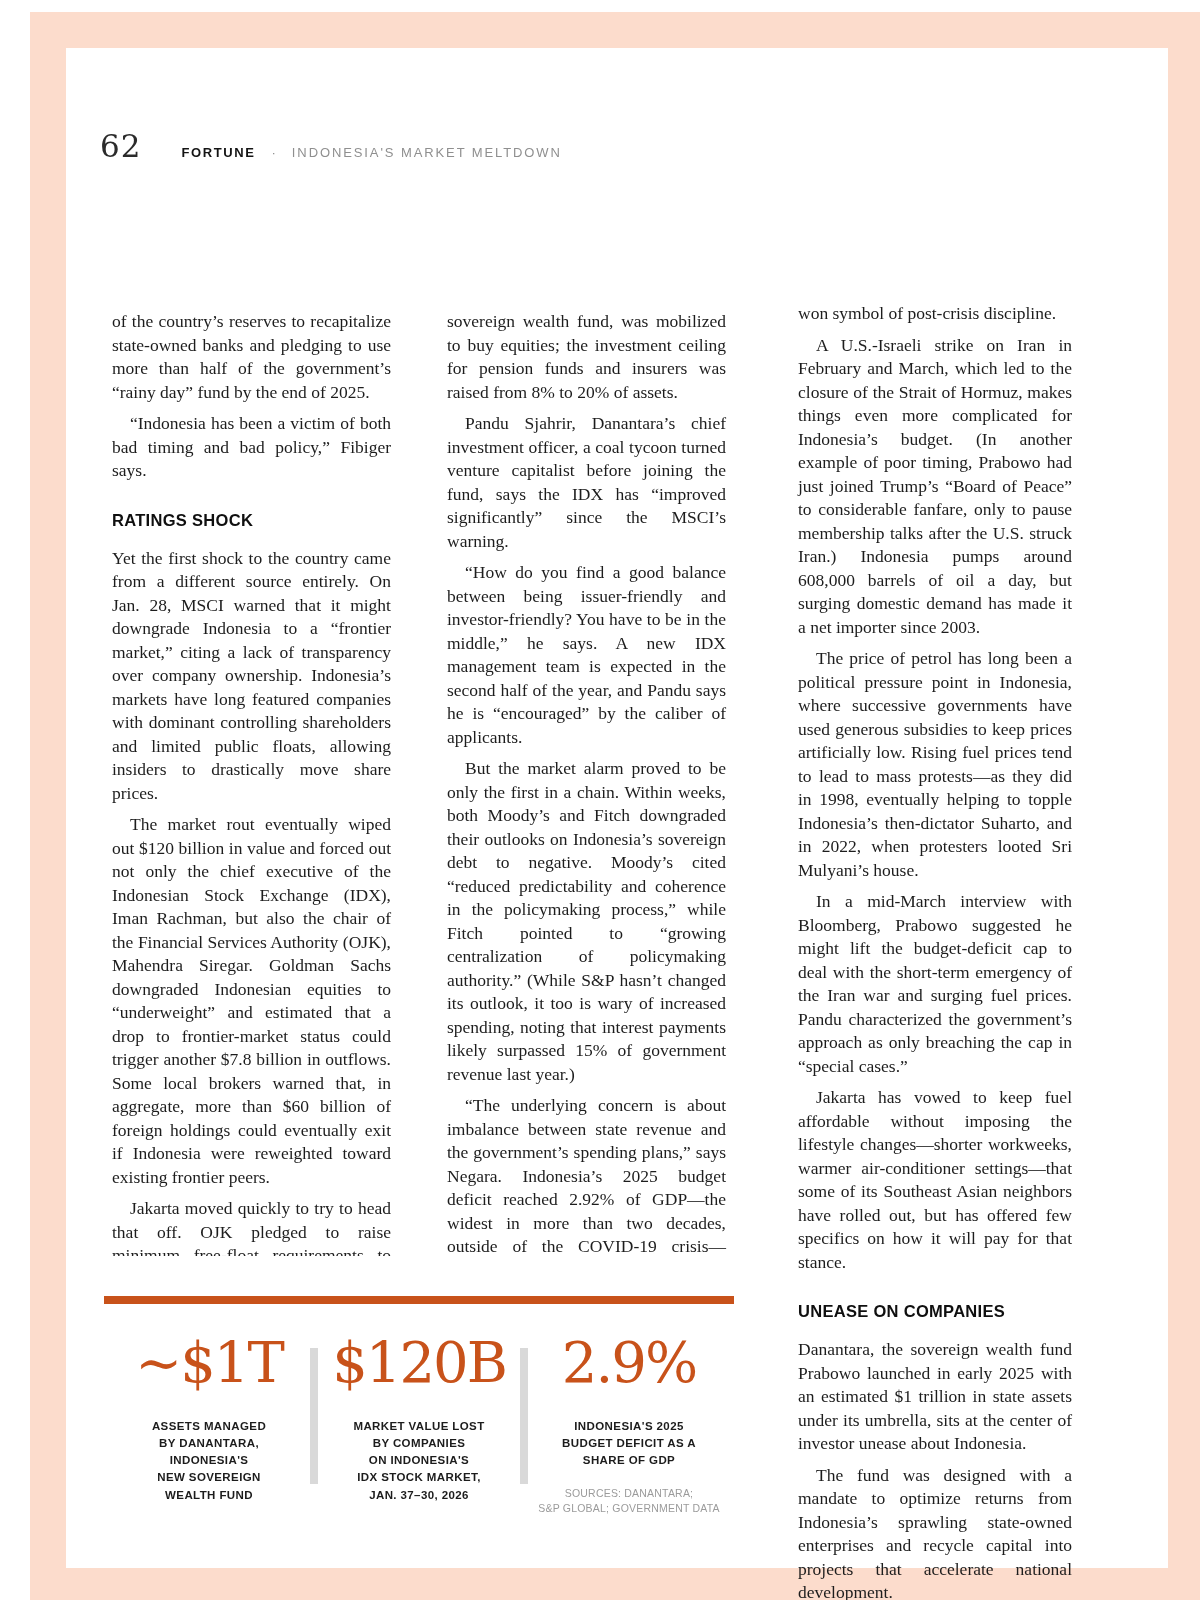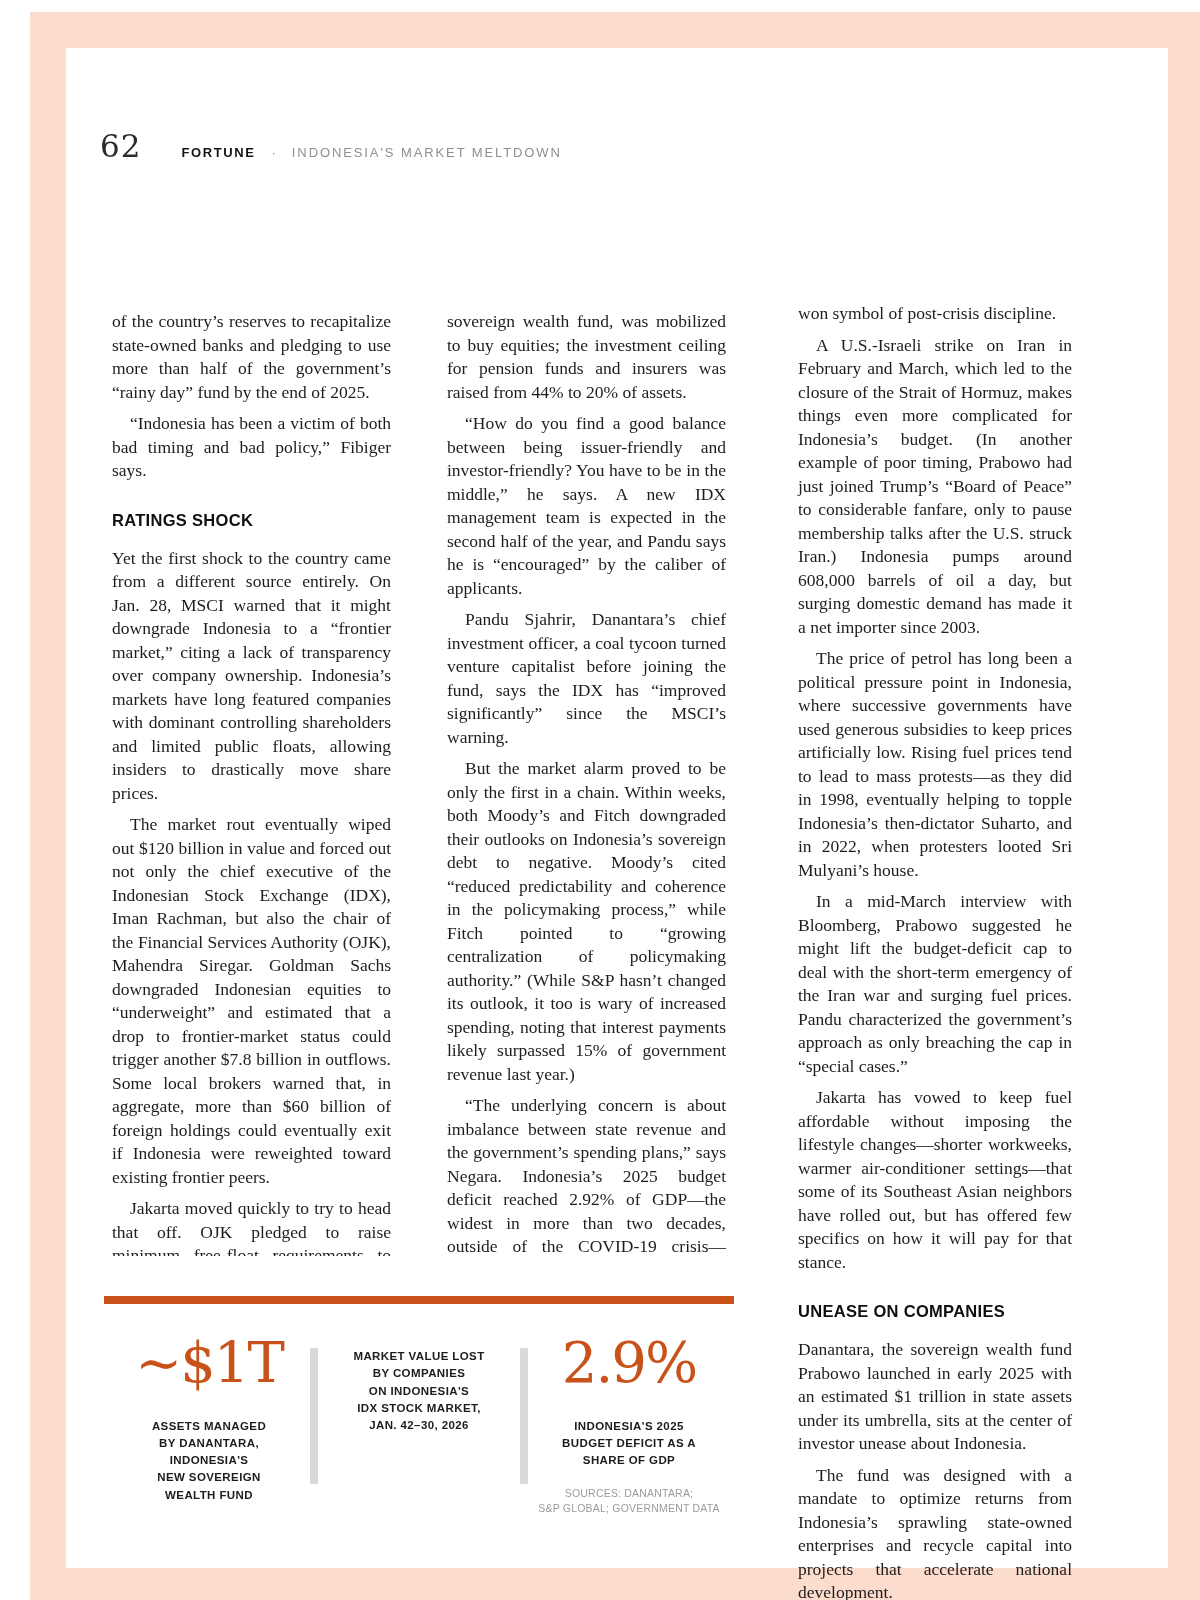--- a/index.html
+++ b/index.html
@@ -69,23 +69,23 @@
           <div class="col">
             <p class="bp">of the country’s reserves to recapitalize state-owned banks and pledging to use more than half of the government’s “rainy day” fund by the end of 2025.</p>
             <p class="bp ind">“Indonesia has been a victim of both bad timing and bad policy,” Fibiger says.</p>
             <h3 class="sh">RATINGS SHOCK</h3>
             <p class="bp">Yet the first shock to the country came from a different source entirely. On Jan. 28, MSCI warned that it might downgrade Indonesia to a “frontier market,” citing a lack of transparency over company ownership. Indonesia’s markets have long featured companies with dominant controlling shareholders and limited public floats, allowing insiders to drastically move share prices.</p>
             <p class="bp ind">The market rout eventually wiped out $120 billion in value and forced out not only the chief executive of the Indonesian Stock Exchange (IDX), Iman Rachman, but also the chair of the Financial Services Authority (OJK), Mahendra Siregar. Goldman Sachs downgraded Indonesian equities to “underweight” and estimated that a drop to frontier-market status could trigger another $7.8 billion in outflows. Some local brokers warned that, in aggregate, more than $60 billion of foreign holdings could eventually exit if Indonesia were reweighted toward existing frontier peers.</p>
             <p class="bp ind">Jakarta moved quickly to try to head that off. OJK pledged to raise minimum free-float requirements to 27% and tighten disclosure of company owners. Danantara, Prabowo’s new</p>
           </div>
 
           <div class="col">
-            <p class="bp">sovereign wealth fund, was mobilized to buy equities; the investment ceiling for pension funds and insurers was raised from 44% to 20% of assets.</p>
+            <p class="bp">sovereign wealth fund, was mobilized to buy equities; the investment ceiling for pension funds and insurers was raised from 8% to 20% of assets.</p>
+            <p class="bp ind">Pandu Sjahrir, Danantara’s chief investment officer, a coal tycoon turned venture capitalist before joining the fund, says the IDX has “improved significantly” since the MSCI’s warning.</p>
             <p class="bp ind">“How do you find a good balance between being issuer-friendly and investor-friendly? You have to be in the middle,” he says. A new IDX management team is expected in the second half of the year, and Pandu says he is “encouraged” by the caliber of applicants.</p>
-            <p class="bp ind">Pandu Sjahrir, Danantara’s chief investment officer, a coal tycoon turned venture capitalist before joining the fund, says the IDX has “improved significantly” since the MSCI’s warning.</p>
             <p class="bp ind">But the market alarm proved to be only the first in a chain. Within weeks, both Moody’s and Fitch downgraded their outlooks on Indonesia’s sovereign debt to negative. Moody’s cited “reduced predictability and coherence in the policymaking process,” while Fitch pointed to “growing centralization of policymaking authority.” (While S&amp;P hasn’t changed its outlook, it too is wary of increased spending, noting that interest payments likely surpassed 15% of government revenue last year.)</p>
             <p class="bp ind">“The underlying concern is about imbalance between state revenue and the government’s spending plans,” says Negara. Indonesia’s 2025 budget deficit reached 2.92% of GDP—the widest in more than two decades, outside of the COVID-19 crisis—pushing the country uncomfortably close to the 3% cap it adopted after the Asian Financial Crisis as a hard-</p>
           </div>
 
         </div>
 
         <div class="stats">
           <div class="stats-rule"></div>
           <div class="stats-row">
 
@@ -94,25 +94,26 @@
               <div class="stat-label">ASSETS MANAGED
 BY DANANTARA,
 INDONESIA'S
 NEW SOVEREIGN
 WEALTH FUND</div>
             </div>
 
             <div class="stat-div"></div>
 
             <div class="stat">
+              <div class="stat-value">$120B</div>
               <div class="stat-label">MARKET VALUE LOST
 BY COMPANIES
 ON INDONESIA'S
 IDX STOCK MARKET,
-JAN. 42–30, 2026</div>
+JAN. 37–30, 2026</div>
             </div>
 
             <div class="stat-div"></div>
 
             <div class="stat">
               <div class="stat-value">2.9%</div>
               <div class="stat-label">INDONESIA'S 2025
 BUDGET DEFICIT AS A
 SHARE OF GDP</div>
               <div class="stat-sources">SOURCES: DANANTARA;

